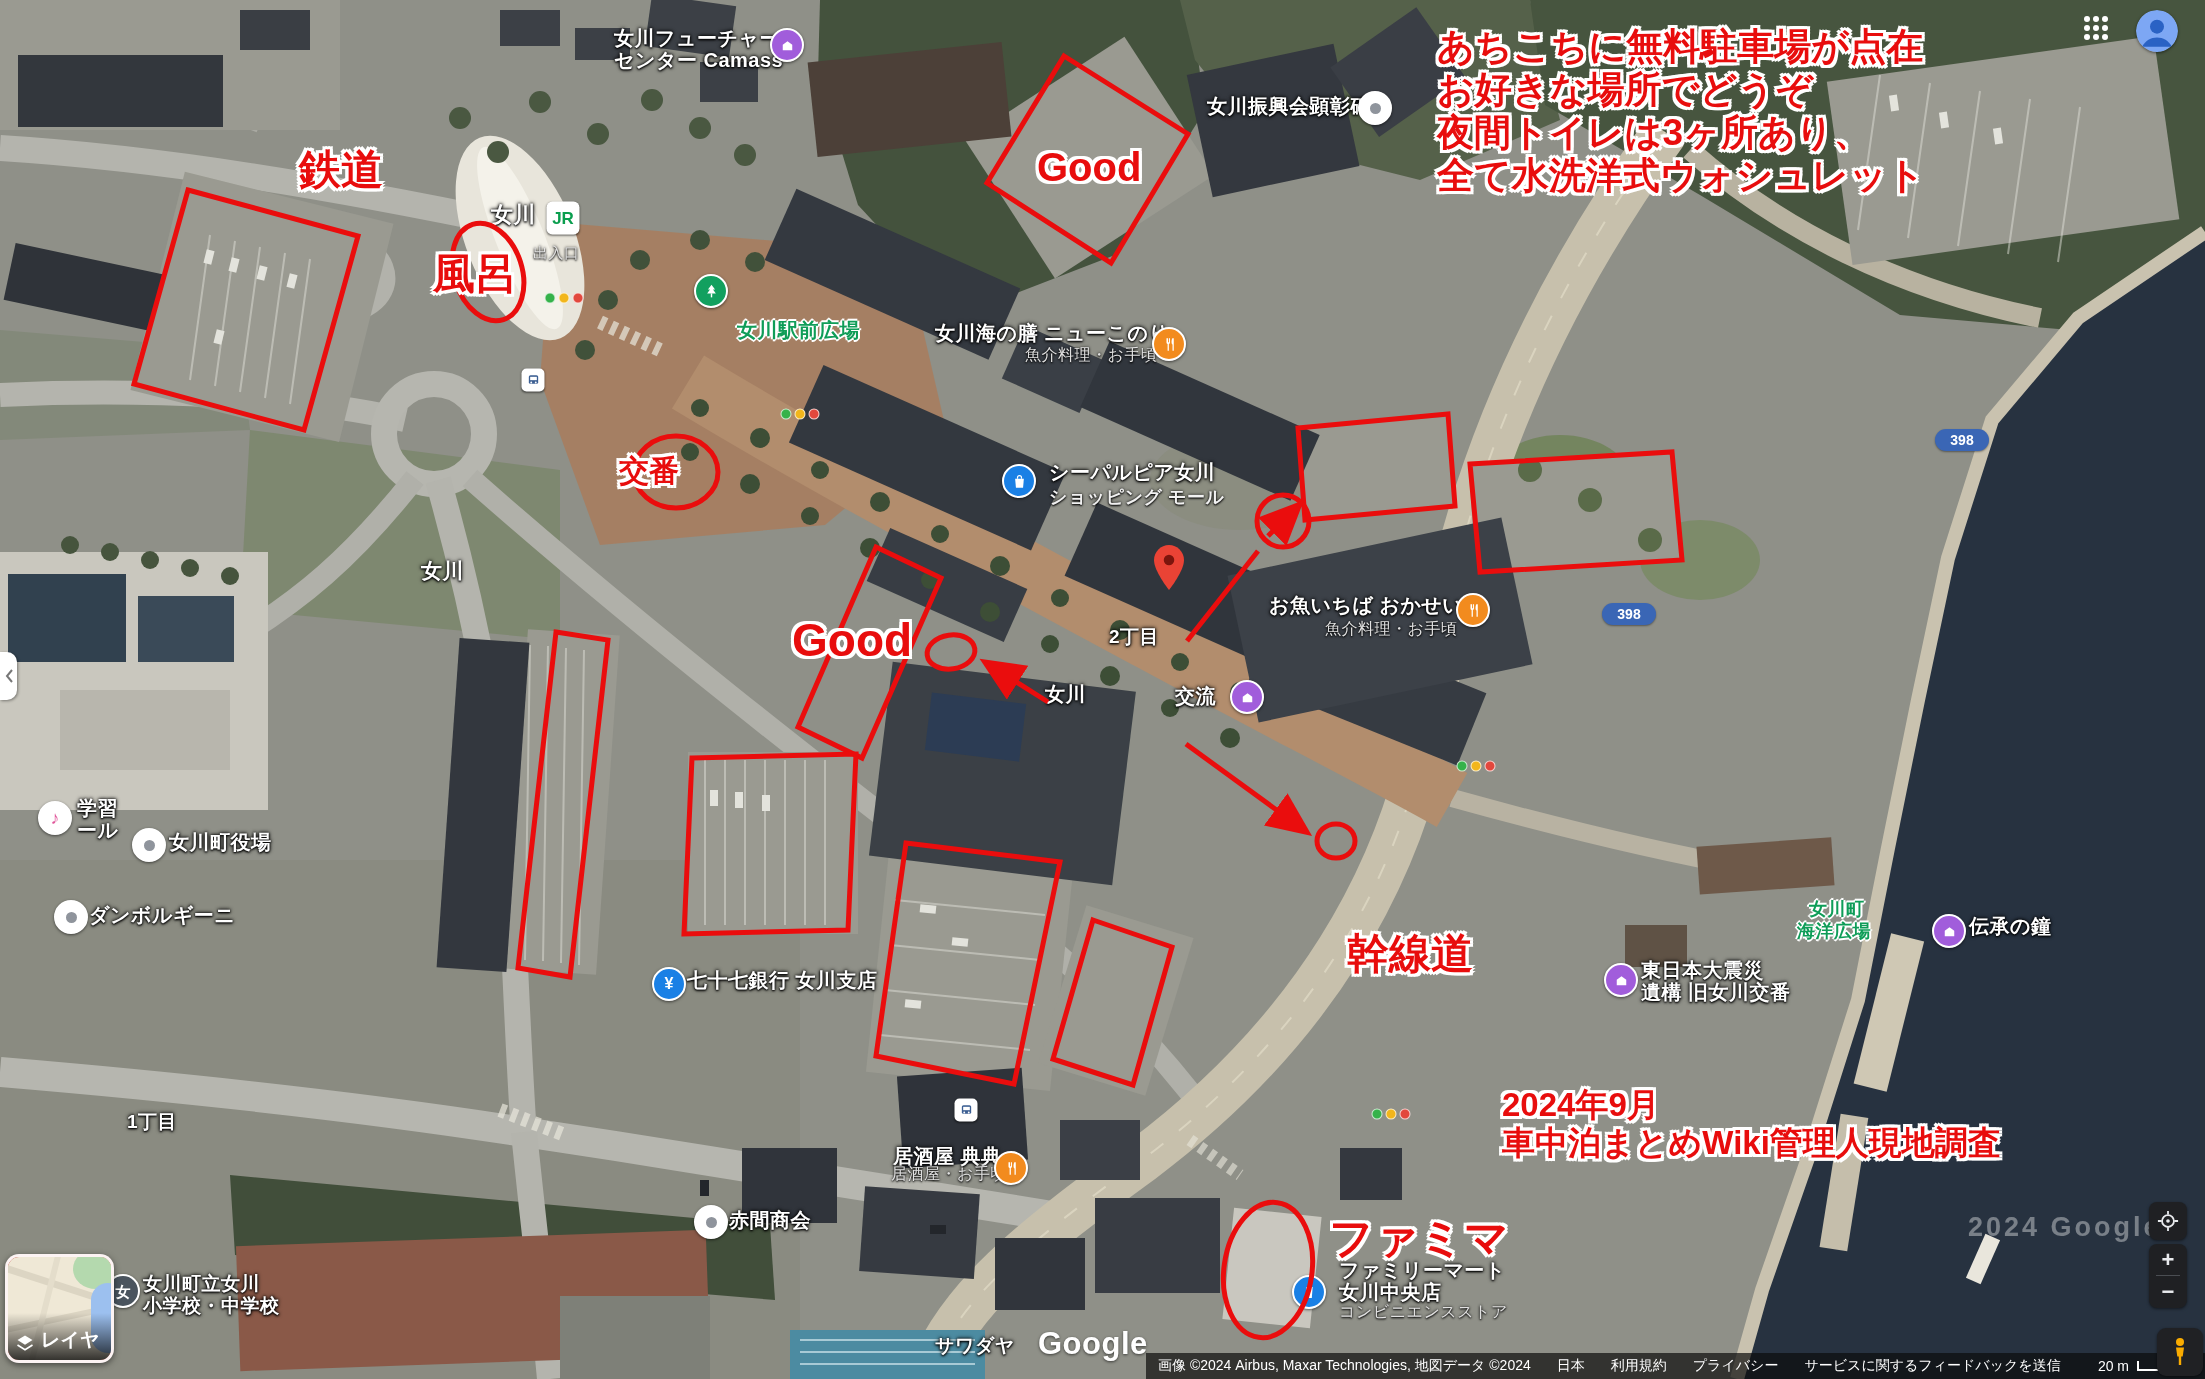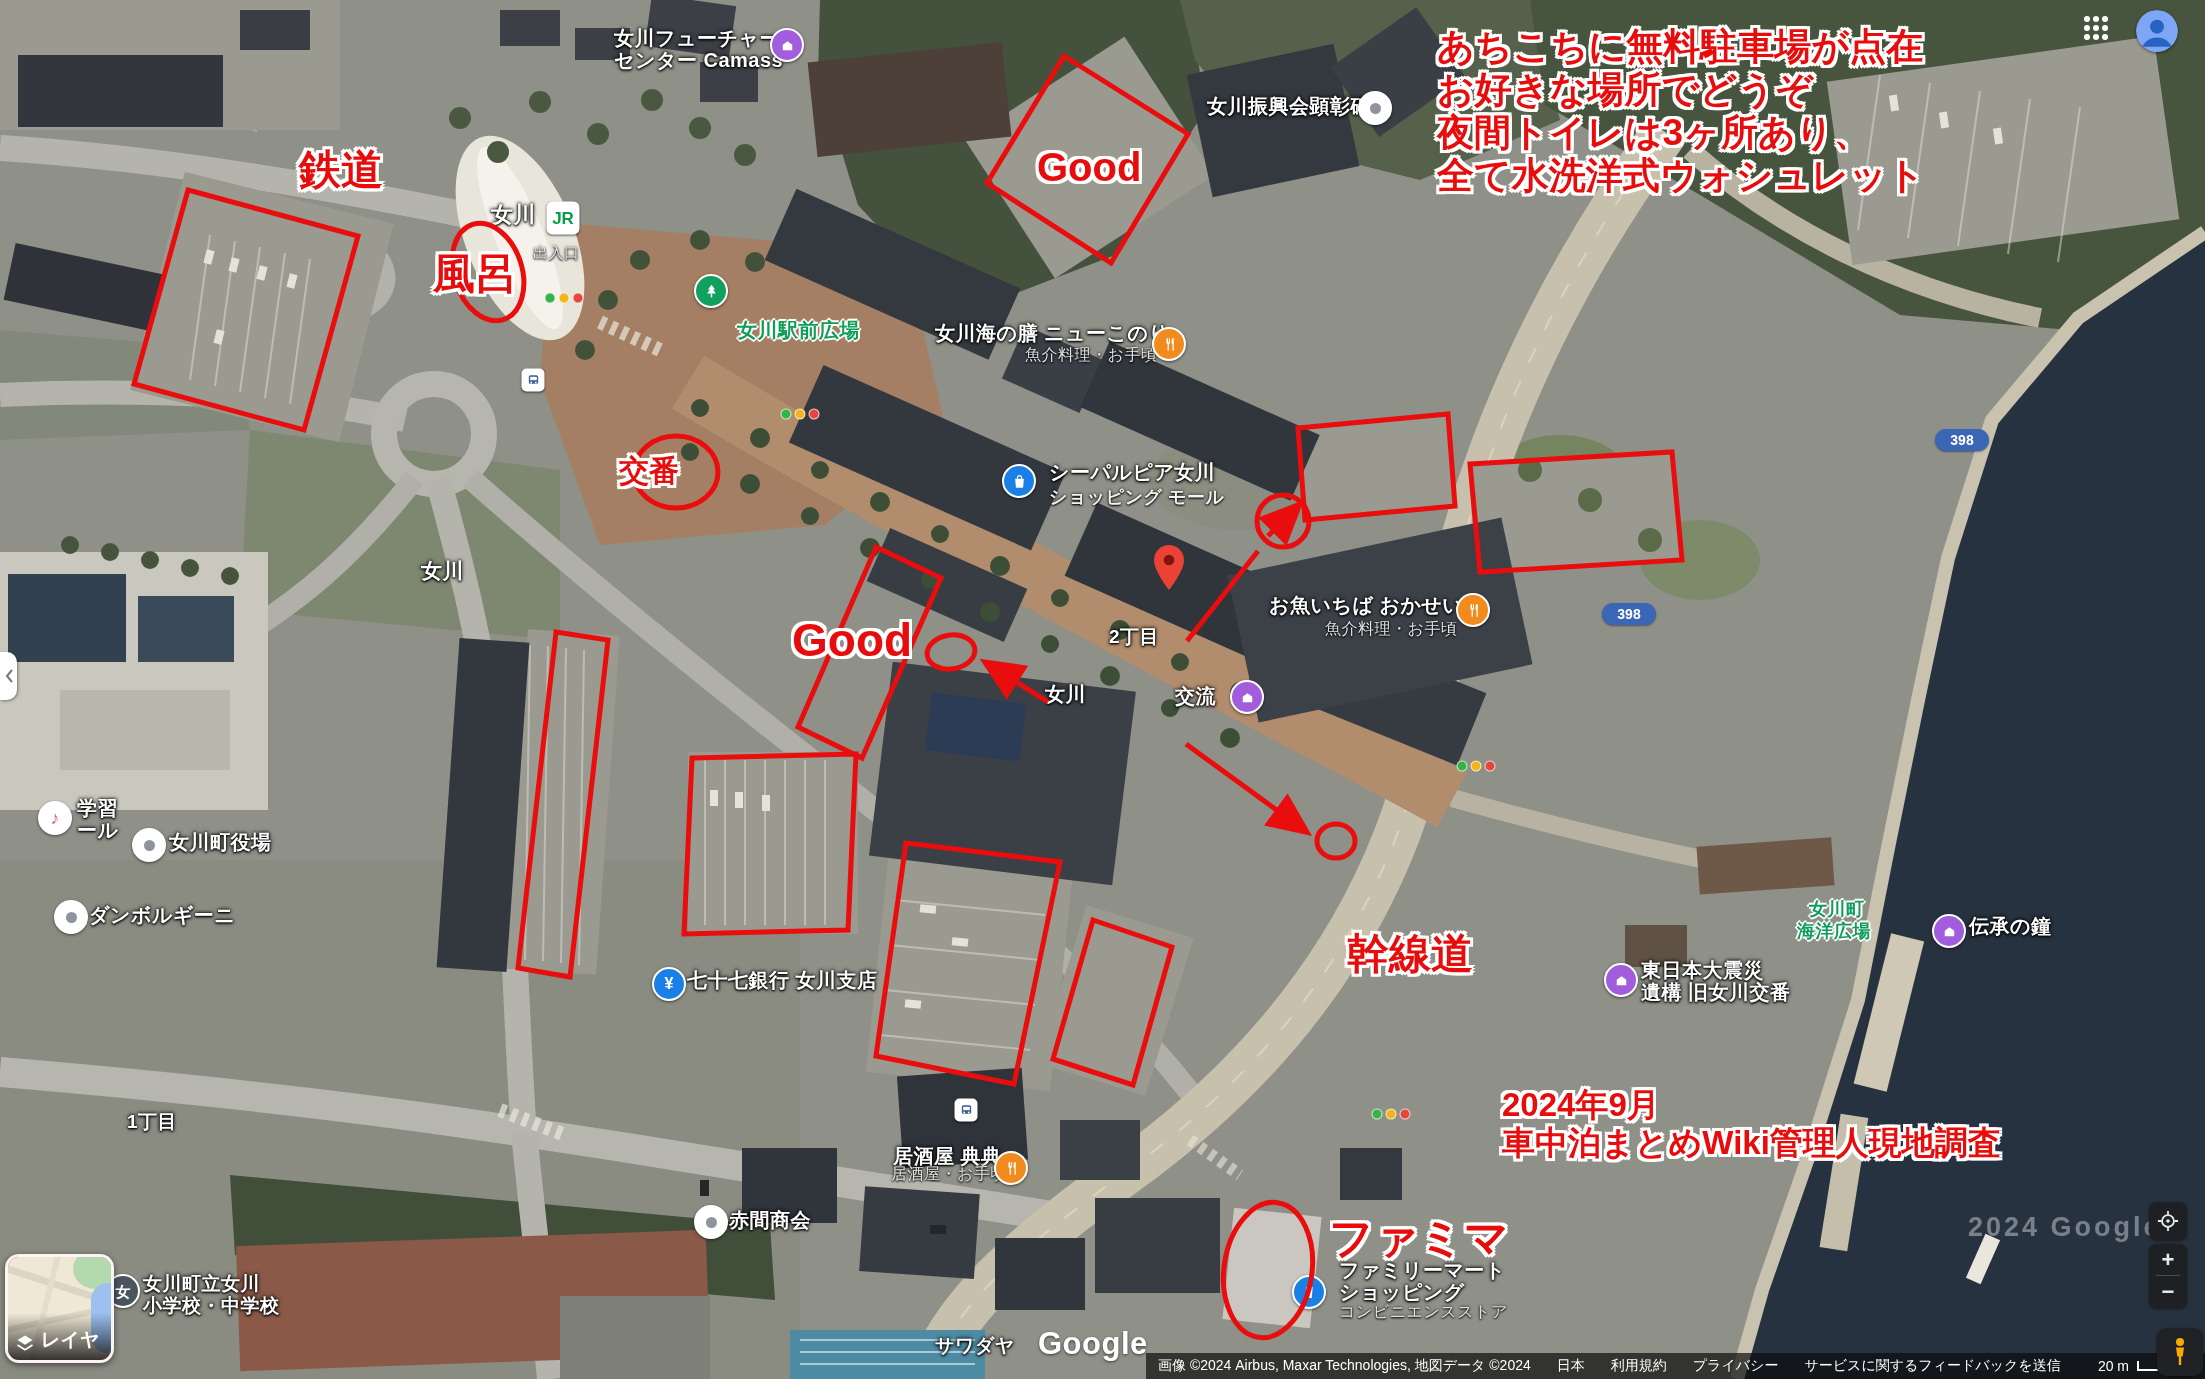--- a/index.html
+++ b/index.html
@@ -287,21 +287,21 @@
       <div class="map-label w" style="left: 160px; top: 832px;">女川町役場</div>
       <div class="map-label w" style="left: 80px; top: 905px;">ダンボルギーニ</div>
       <div class="map-label w" style="left: 68px; top: 798px;">学習</div>
       <div class="map-label w" style="left: 68px; top: 820px;">ール</div>
       <div class="map-label w" style="left: 678px; top: 970px;">七十七銀行 女川支店</div>
       <div class="map-label w" style="left: 720px; top: 1210px;">赤間商会</div>
       <div class="map-label w" style="left: 884px; top: 1146px;">居酒屋 典典</div>
       <div class="map-label sub" style="left: 882px; top: 1166px;">居酒屋・お手頃</div>
       <div class="map-label w" style="left: 926px; top: 1336px; font-size: 19px;">サワダヤ</div>
       <div class="map-label w" style="left: 1330px; top: 1260px;">ファミリーマート</div>
-      <div class="map-label w" style="left: 1330px; top: 1282px;">ショッピング</div>
+      <div class="map-label w" style="left: 1330px; top: 1282px;">女川中央店</div>
       <div class="map-label sub" style="left: 1330px; top: 1304px;">コンビニエンスストア</div>
       <div class="map-label w" style="left: 1632px; top: 960px;">東日本大震災</div>
       <div class="map-label w" style="left: 1632px; top: 982px;">遺構 旧女川交番</div>
       <div class="map-label green" style="left: 1800px; top: 860px; font-size: 18px;">女川町</div>
       <div class="map-label green" style="left: 1788px; top: 882px; font-size: 18px;">海洋広場</div>
       <div class="map-label w" style="left: 1960px; top: 916px;">伝承の鐘</div>
       <div class="map-label w" style="left: 1036px; top: 684px;">女川</div>
       <div class="map-label w" style="left: 1166px; top: 686px;">交流</div>
       <div class="map-label w" style="left: 134px; top: 1274px; font-size: 19px;">女川町立女川</div>
       <div class="map-label w" style="left: 134px; top: 1296px; font-size: 19px;">小学校・中学校</div>

